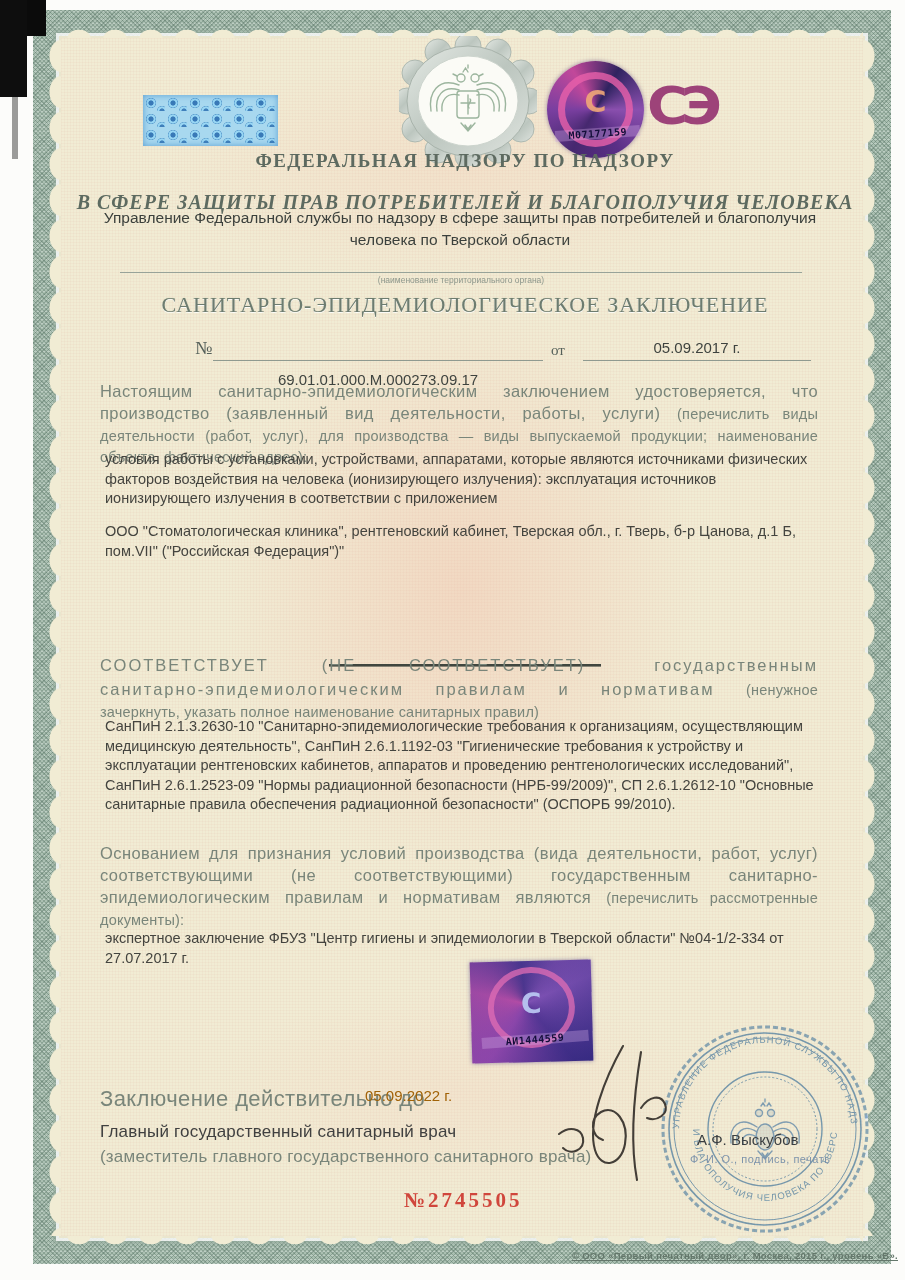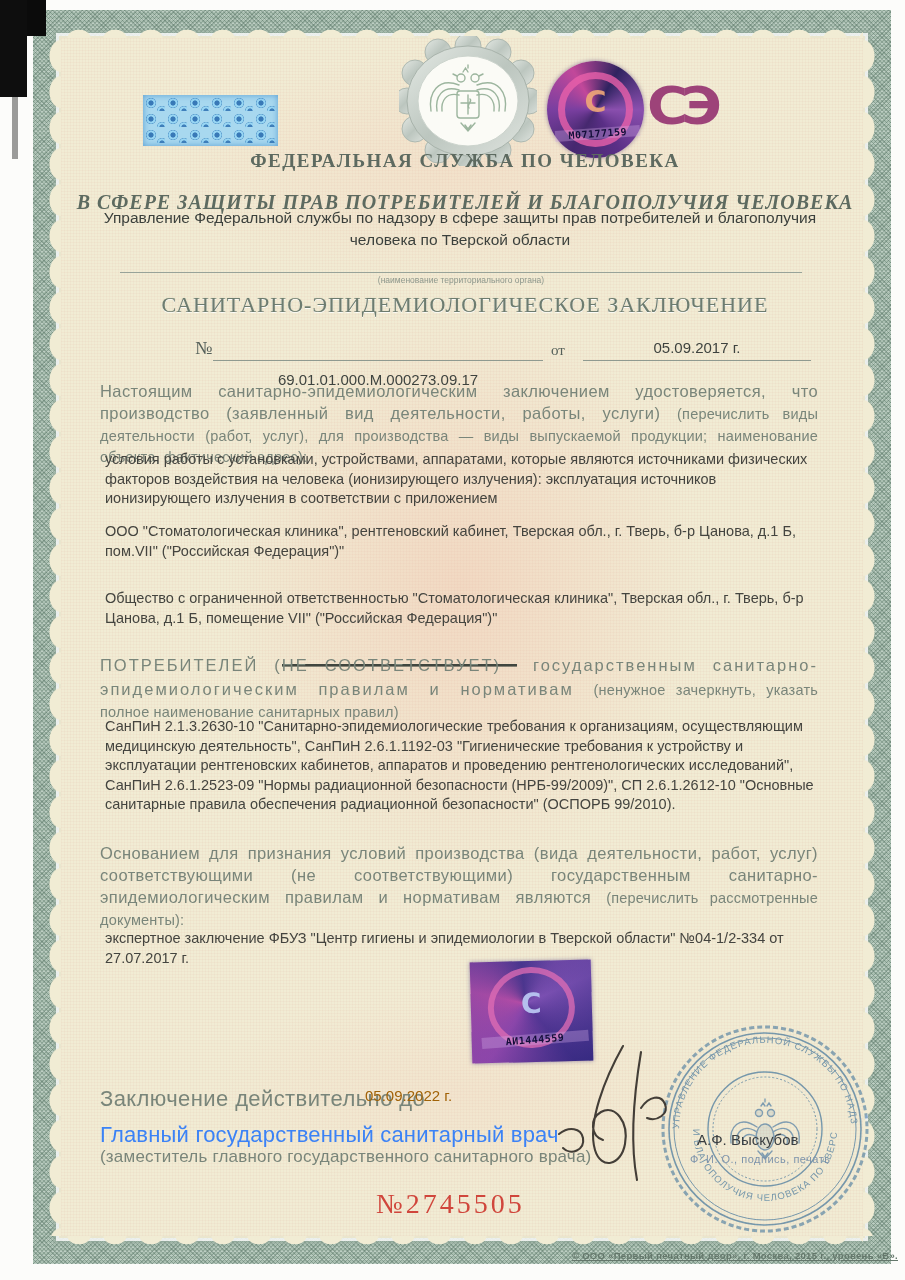--- a/index.html
+++ b/index.html
@@ -104,32 +104,32 @@
   .form-par{position:absolute;left:100px;width:718px;text-align:justify;color:#79857a;}
   .run-main{font-size:16.5px;letter-spacing:.4px;word-spacing:3px;line-height:1.33;}
   .run-hint{font-size:14.5px;letter-spacing:.2px;line-height:1.5;}
   .filled{position:absolute;left:105px;width:712px;font-size:14.5px;line-height:1.35;color:#44443f;}
   .spaced .run-main{letter-spacing:2px;word-spacing:7px;line-height:1.45;}
   .struck{background:linear-gradient(to right,#40463f,#40463f) 0 54%/100% 2.6px no-repeat;
     padding-right:16px;}
 
   .valid-label{position:absolute;left:100px;top:1086px;font-size:22px;letter-spacing:.4px;color:#79857a;}
   .valid-date{position:absolute;left:365px;top:1087px;font-size:15px;color:#a16207;}
-  .signer-l1{position:absolute;left:100px;top:1122px;font-size:22px;letter-spacing:.2px;color:#3b82f6;}
+  .signer-l1{position:absolute;left:100px;top:1122px;font-size:17px;letter-spacing:.2px;color:#404040;}
   .signer-l2{position:absolute;left:100px;top:1147px;font-size:17px;letter-spacing:.2px;color:#79857a;}
 
   .signer-name{position:absolute;left:697px;top:1131px;font-size:15px;color:#3a3e41;z-index:6;}
   .signer-caption{position:absolute;left:690px;top:1153px;font-size:11px;color:#7d93ab;z-index:6;letter-spacing:.5px;}
 
   .stamp{position:absolute;left:659px;top:1023px;width:212px;height:212px;z-index:4;
     opacity:.9;mix-blend-mode:multiply;}
   .signature{position:absolute;left:545px;top:1038px;width:165px;height:155px;z-index:5;}
 
-  .serial{position:absolute;left:376px;top:1188px;font-family:"Liberation Serif",serif;
-    font-size:28px;letter-spacing:3px;color:#d0463c;z-index:3;}
+  .serial{position:absolute;left:404px;top:1188px;font-family:"Liberation Serif",serif;
+    font-size:21px;letter-spacing:3px;color:#d0463c;z-index:3;font-weight:bold;}
 
   .copyright{position:absolute;right:7px;top:1250px;font-size:9.5px;font-weight:bold;
     color:#64776b;letter-spacing:.3px;text-decoration:underline;}
 </style>
 </head>
 <body>
 
 <div class="scan">
 
   <div class="page">
@@ -188,45 +188,44 @@
   </div>
 
   <div class="holo-circle">
     <div class="ring"></div>
     <div class="glyph">С</div>
     <div class="holo-num">М07177159</div>
   </div>
 
   <div class="se-logo">СЭ</div>
 
-  <div class="hdr-serif hdr1">ФЕДЕРАЛЬНАЯ СЛУЖБА ПО ЧЕЛОВЕКА</div>
+  <div class="hdr-serif hdr1">ФЕДЕРАЛЬНАЯ НАДЗОРУ ПО НАДЗОРУ</div>
   <div class="hdr-serif hdr2">В СФЕРЕ ЗАЩИТЫ ПРАВ ПОТРЕБИТЕЛЕЙ И БЛАГОПОЛУЧИЯ ЧЕЛОВЕКА</div>
   <div class="mgmt">Управление Федеральной службы по надзору в сфере защиты прав потребителей и благополучия человека по Тверской области</div>
   <div class="rule"></div>
   <div class="rule-caption">(наименование территориального органа)</div>
 
   <div class="doc-title">САНИТАРНО-ЭПИДЕМИОЛОГИЧЕСКОЕ ЗАКЛЮЧЕНИЕ</div>
 
   <div class="no-label">№</div>
   <div class="no-ul1"></div>
   <div class="no-value">69.01.01.000.М.000273.09.17</div>
   <div class="ot-label">от</div>
   <div class="no-ul2"></div>
   <div class="ot-value">05.09.2017 г.</div>
 
   <div class="form-par" style="top:381px">
     <span class="run-main">Настоящим санитарно-эпидемиологическим заключением удостоверяется, что производство (заявленный вид деятельности, работы, услуги) </span><span class="run-hint">(перечислить виды деятельности (работ, услуг), для производства — виды выпускаемой продукции; наименование объекта, фактический адрес):</span>
   </div>
   <div class="filled" style="top:450px">условия работы с установками, устройствами, аппаратами, которые являются источниками физических факторов воздействия на человека (ионизирующего излучения): эксплуатация источников ионизирующего излучения в соответствии с приложением</div>
   <div class="filled" style="top:522px">ООО "Стоматологическая клиника", рентгеновский кабинет, Тверская обл., г. Тверь, б-р Цанова, д.1 Б, пом.VII" ("Российская Федерация")"</div>
 
-  <div class="filled" style="top:589px">Общество с ограниченной ответственностью "Стоматологическая клиника", Тверская обл., г. Тверь, б-р Цанова, д.1 Б, помещение VII" ("Российская Федерация")"</div>
 
   <div class="form-par spaced" style="top:654px">
-    <span class="run-main">ПОТРЕБИТЕЛЕЙ (</span><span class="run-main struck">НЕ СООТВЕТСТВУЕТ)</span><span class="run-main"> государственным санитарно-эпидемиологическим правилам и нормативам </span><span class="run-hint">(ненужное зачеркнуть, указать полное наименование санитарных правил)</span>
+    <span class="run-main">СООТВЕТСТВУЕТ (</span><span class="run-main struck">НЕ СООТВЕТСТВУЕТ)</span><span class="run-main"> государственным санитарно-эпидемиологическим правилам и нормативам </span><span class="run-hint">(ненужное зачеркнуть, указать полное наименование санитарных правил)</span>
   </div>
   <div class="filled" style="top:717px">СанПиН 2.1.3.2630-10 "Санитарно-эпидемиологические требования к организациям, осуществляющим медицинскую деятельность", СанПиН 2.6.1.1192-03 "Гигиенические требования к устройству и эксплуатации рентгеновских кабинетов, аппаратов и проведению рентгенологических исследований", СанПиН 2.6.1.2523-09 "Нормы радиационной безопасности (НРБ-99/2009)", СП 2.6.1.2612-10 "Основные санитарные правила обеспечения радиационной безопасности" (ОСПОРБ 99/2010).</div>
 
   <div class="form-par" style="top:843px">
     <span class="run-main">Основанием для признания условий производства (вида деятельности, работ, услуг) соответствующими (не соответствующими) государственным санитарно-эпидемиологическим правилам и нормативам являются </span><span class="run-hint">(перечислить рассмотренные документы):</span>
   </div>
   <div class="filled" style="top:929px">экспертное заключение ФБУЗ "Центр гигиены и эпидемиологии в Тверской области" №04-1/2-334 от 27.07.2017 г.</div>
 
   <div class="holo-square">
     <div class="ring"></div>

